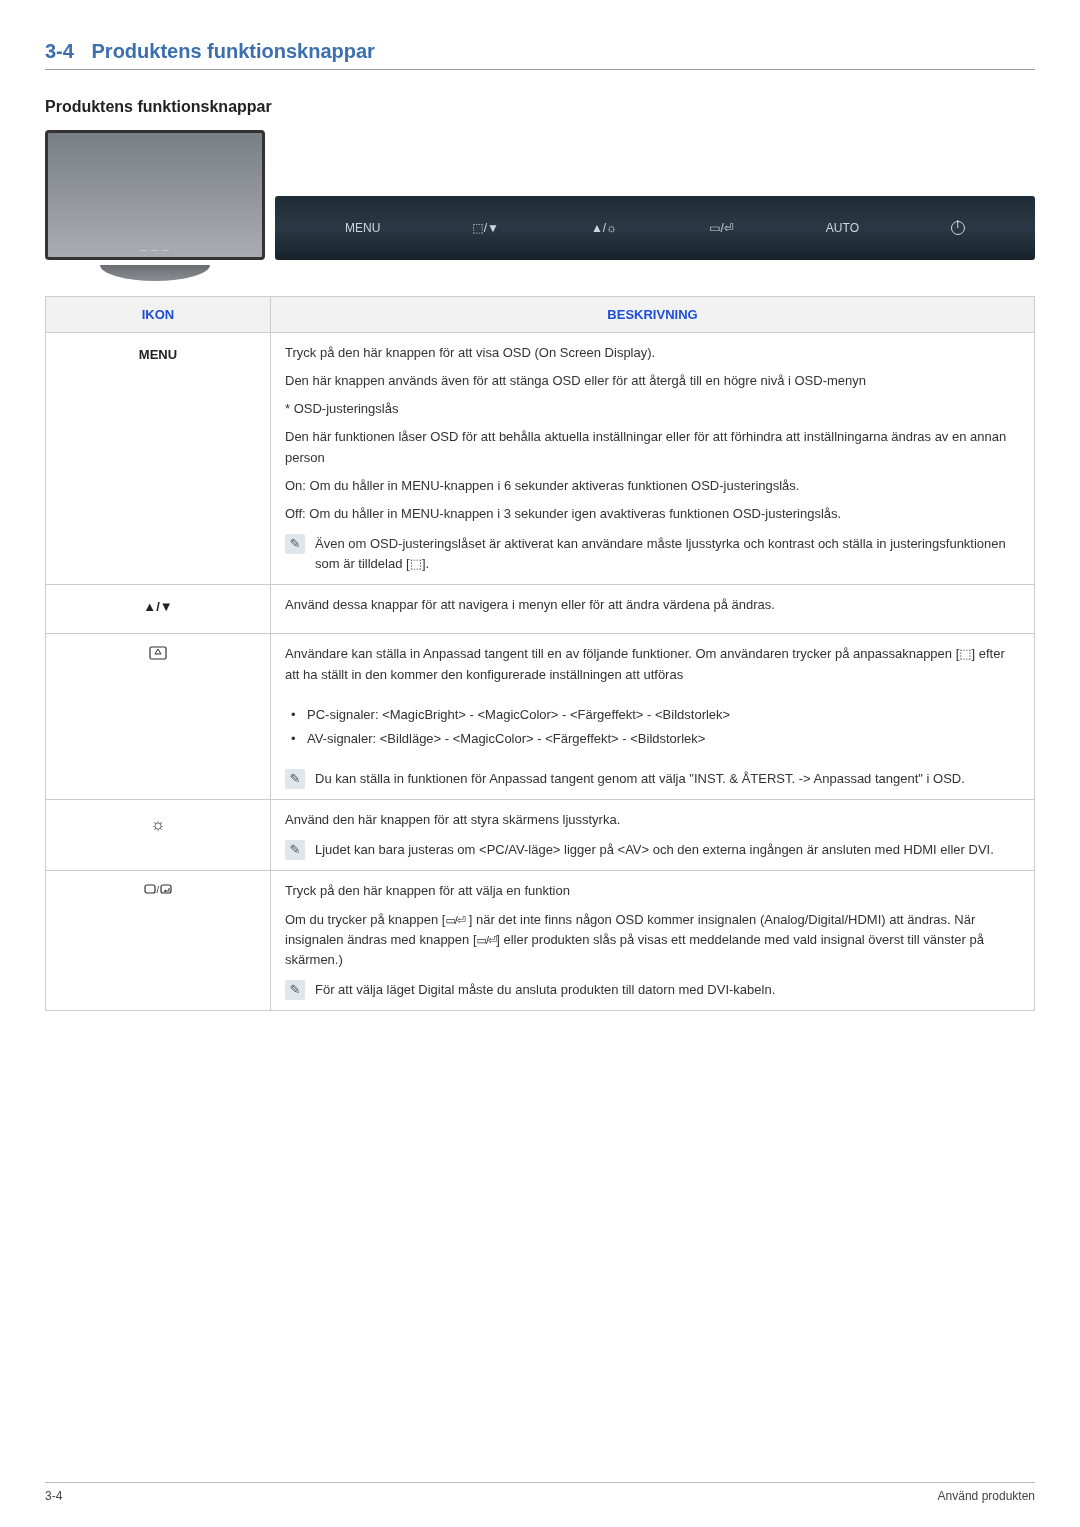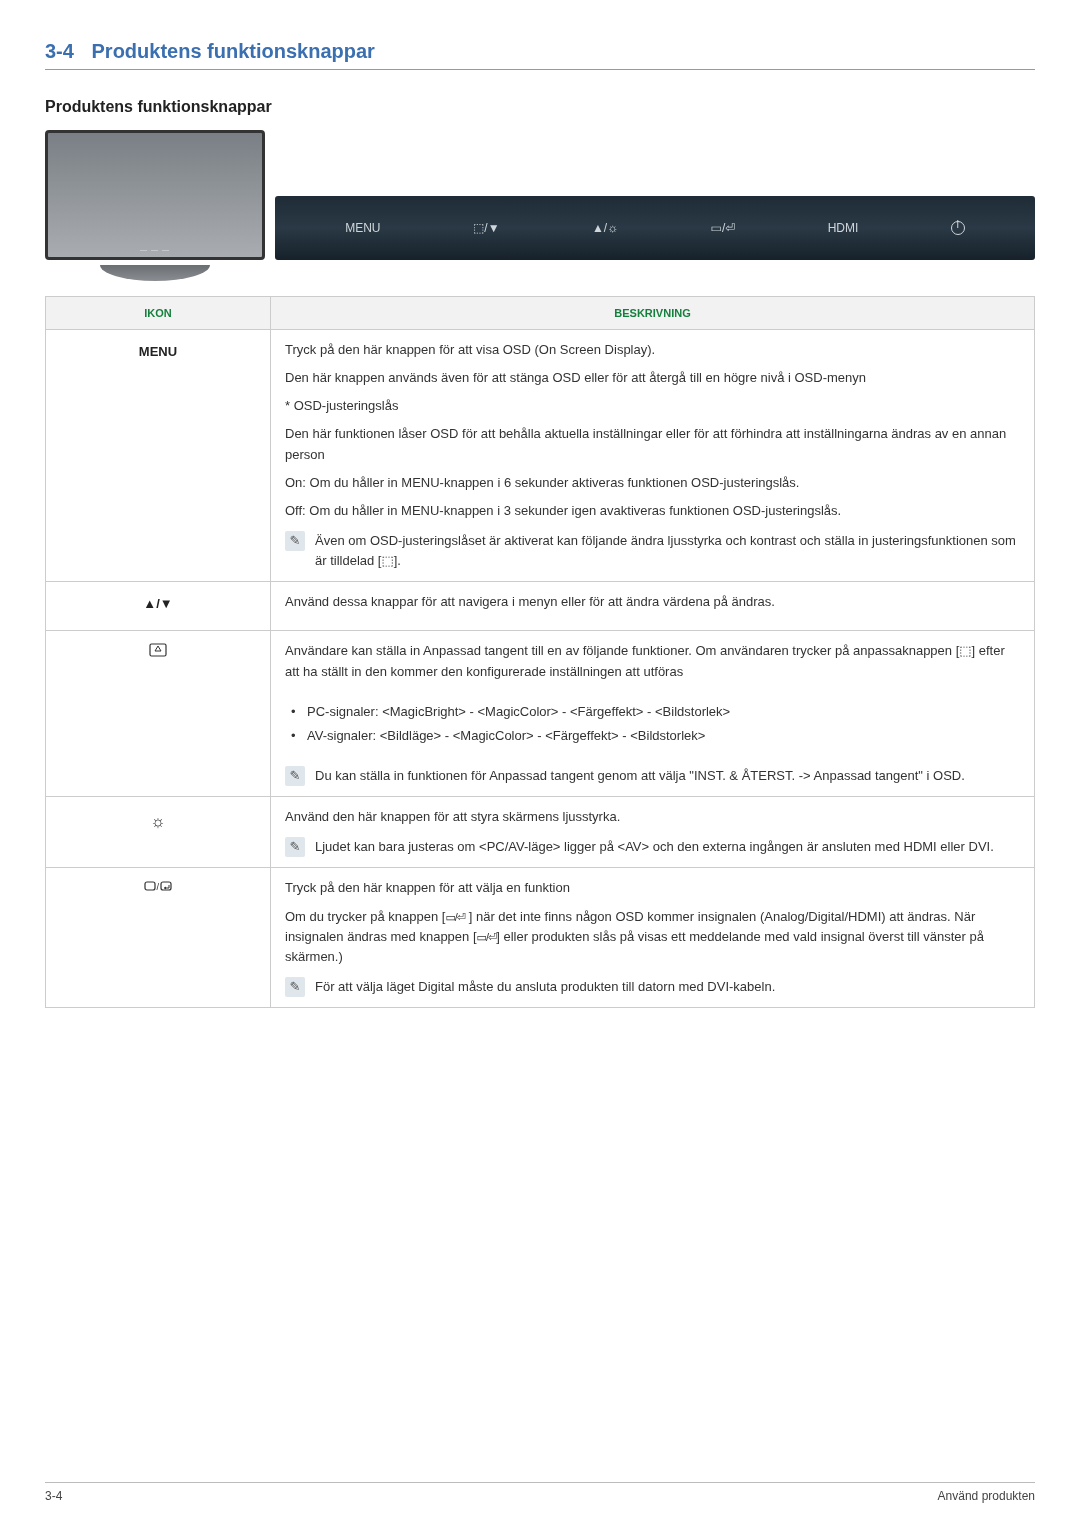--- a/index.html
+++ b/index.html
@@ -40,22 +40,22 @@
     display: flex; align-items: center; justify-content: space-around;
     color: #cfd6db; font-size: 12px;
     padding: 0 24px;
   }
   .btn-panel span { display: inline-flex; align-items: center; gap: 3px; }
   .pwr-icon { width:14px; height:14px; border:1.5px solid #cfd6db; border-radius:50%; position:relative; display:inline-block;}
   .pwr-icon::after{content:"";position:absolute;left:50%;top:-2px;width:1.5px;height:8px;background:#cfd6db;transform:translateX(-50%);}
 
   table.desc { width: 100%; border-collapse: collapse; border: 1px solid #ccc; }
   table.desc th {
-    background: #f2f2f2; color: #15803d; font-weight: bold;
-    padding: 10px 8px; border: 1px solid #ccc; text-align: center; font-size: 11px;
+    background: #f2f2f2; color: #1d4ed8; font-weight: bold;
+    padding: 10px 8px; border: 1px solid #ccc; text-align: center; font-size: 13px;
   }
   table.desc td { border: 1px solid #ccc; padding: 10px 14px; vertical-align: top; line-height: 1.55; color: #333; }
   table.desc td.ikon { width: 225px; text-align: center; vertical-align: top; padding-top:12px;}
   table.desc td.ikon .lbl { font-weight: bold; font-size: 13px; color:#222;}
   .para { margin-bottom: 8px; }
   .note { display: flex; gap: 10px; margin-top: 10px; }
   .note-icon {
     width: 20px; height: 20px; background:#dfe6ec; border-radius:2px;
     display:flex; align-items:center; justify-content:center;
     color:#555; font-size:13px; flex: 0 0 20px;
@@ -83,21 +83,21 @@
 
 <div class="device-row">
   <div class="monitor">
     <span class="bezel-label">— — —</span>
   </div>
   <div class="btn-panel">
     <span>MENU</span>
     <span>⬚/▼</span>
     <span>▲/☼</span>
     <span>▭/⏎</span>
-    <span>HDMI</span>
+    <span>AUTO</span>
     <span>
         <span class="pwr-icon"></span>
       </span>
   </div>
 </div>
 
 <table class="desc">
   <thead>
     <tr>
       <th>IKON</th>
@@ -112,21 +112,21 @@
       </td>
       <td>
         <div class="para">Tryck på den här knappen för att visa OSD (On Screen Display).</div>
         <div class="para">Den här knappen används även för att stänga OSD eller för att återgå till en högre nivå i OSD-menyn</div>
         <div class="para">* OSD-justeringslås</div>
         <div class="para">Den här funktionen låser OSD för att behålla aktuella inställningar eller för att förhindra att inställningarna ändras av en annan person</div>
         <div class="para">On: Om du håller in MENU-knappen i 6 sekunder aktiveras funktionen OSD-justeringslås.</div>
         <div class="para">Off: Om du håller in MENU-knappen i 3 sekunder igen avaktiveras funktionen OSD-justeringslås.</div>
         <div class="note">
           <div class="note-icon">✎</div>
-          <div>Även om OSD-justeringslåset är aktiverat kan följande ändra ljusstyrka och kontrast och ställa in justeringsfunktionen som är tilldelad [⬚].</div>
+          <div>Även om OSD-justeringslåset är aktiverat kan användare måste ljusstyrka och kontrast och ställa in justeringsfunktionen som är tilldelad [⬚].</div>
         </div>
       </td>
     </tr>
 
     <tr>
       <td class="ikon">
         <span class="lbl">▲/▼</span>
       </td>
       <td>
         <div class="para">Använd dessa knappar för att navigera i menyn eller för att ändra värdena på ändras.</div>

